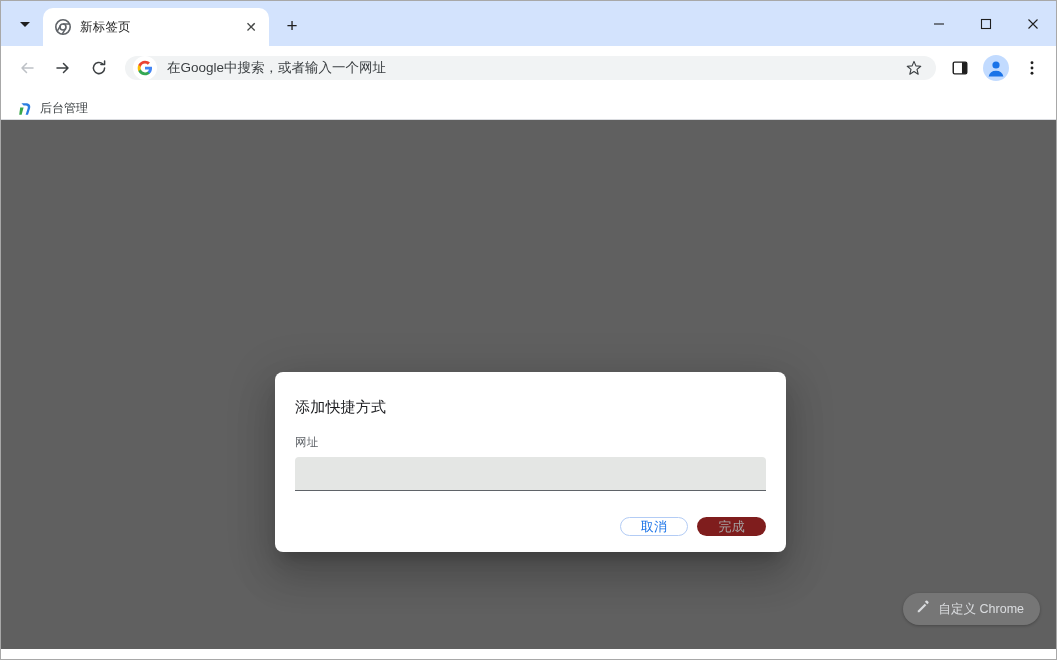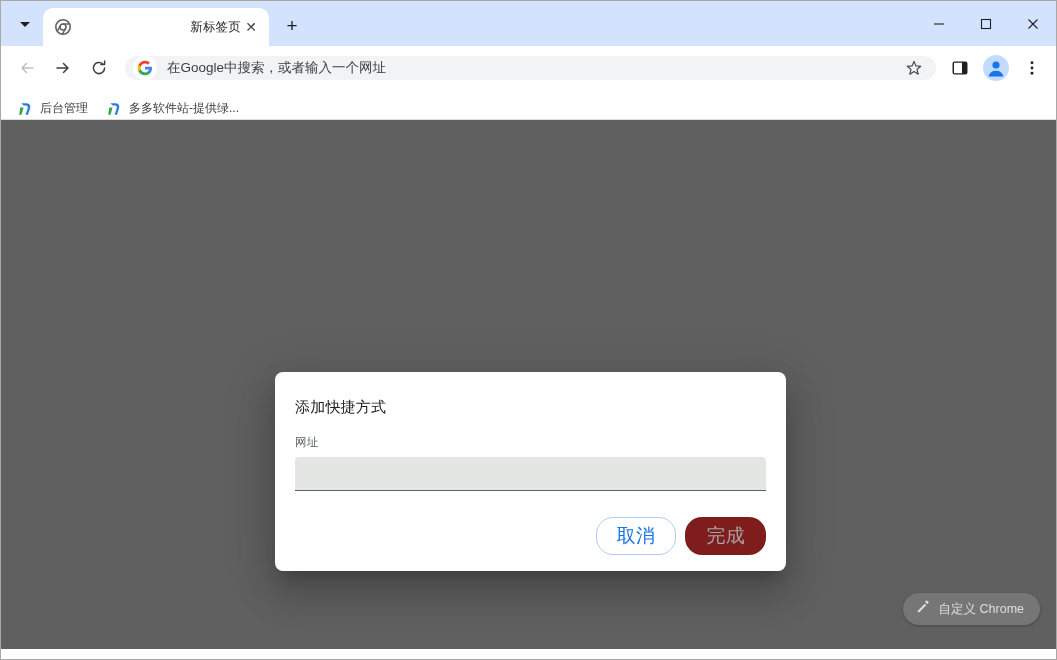--- a/index.html
+++ b/index.html
@@ -39,21 +39,20 @@
     border-top: 5px solid #1f1f1f;
   }
   #tab {
     position: relative;
     width: 226px; height: 38px;
     background: #ffffff;
     border-radius: 10px 10px 0 0;
     display: flex; align-items: center;
     padding: 0 8px 0 12px;
     cursor: pointer;
-    text-align: right;
   }
   .tab-favicon {
     width: 16px; height: 16px; flex: 0 0 16px;
     margin-right: 9px;
     position: relative;
   }
   .tab-title {
     flex: 1;
     font-size: 12.5px;
     color: #1f1f1f;
@@ -257,24 +256,24 @@
   }
   .field-input.focused {
     border-bottom: 2px solid #174ea6;
   }
   #dialog-actions {
     display: flex; justify-content: flex-end; align-items: center;
     margin-top: 26px;
     gap: 9px;
   }
   .dbtn {
-    height: 38px;
+    height: 19px;
     min-width: 68px;
     border-radius: 17px;
-    font-size: 19px;
+    font-size: 13px;
     font-family: Liberation Serif, serif;
     display: flex; align-items: center; justify-content: center;
     padding: 0 20px;
     letter-spacing: .3px;
   }
   #cancel-btn {
     background: #ffffff;
     border: 1px solid #b3ccf5;
     color: #1a73e8;
     cursor: pointer;
@@ -399,29 +398,20 @@
     <div class="bm">
       <span class="bm-ico">
         <svg width="16" height="16" viewBox="0 0 16 16">
           <path d="M4.4 2.2 L9 2.2 C12.4 2.2 14 4.4 13 7.6 L11 13.8 L8.6 13.8 L10.6 7.6 C11.2 5.6 10.6 4.4 8.6 4.4 L6.6 4.4 Z" fill="#2b7de0"></path>
           <path d="M3.2 6.4 L6.6 6.4 L4.6 13.8 L2.2 13.8 Z" fill="#3aa84a"></path>
         </svg>
       </span>
       <span class="bm-label">后台管理</span>
     </div>
 
-    <div class="bm">
-      <span class="bm-ico">
-        <svg width="16" height="16" viewBox="0 0 16 16">
-          <path d="M4.4 2.2 L9 2.2 C12.4 2.2 14 4.4 13 7.6 L11 13.8 L8.6 13.8 L10.6 7.6 C11.2 5.6 10.6 4.4 8.6 4.4 L6.6 4.4 Z" fill="#2b7de0"></path>
-          <path d="M3.2 6.4 L6.6 6.4 L4.6 13.8 L2.2 13.8 Z" fill="#3aa84a"></path>
-        </svg>
-      </span>
-      <span class="bm-label">多多软件站-提供绿...</span>
-    </div>
   </div>
 
   <div id="content">
 
     <div id="tiles">
 
       <div class="tile">
         <div class="tile-circle">
           <svg width="22" height="22" viewBox="0 0 22 22">
             <circle cx="11" cy="11" r="8" fill="none" stroke="#2b2b2b" stroke-width="2"></circle>

